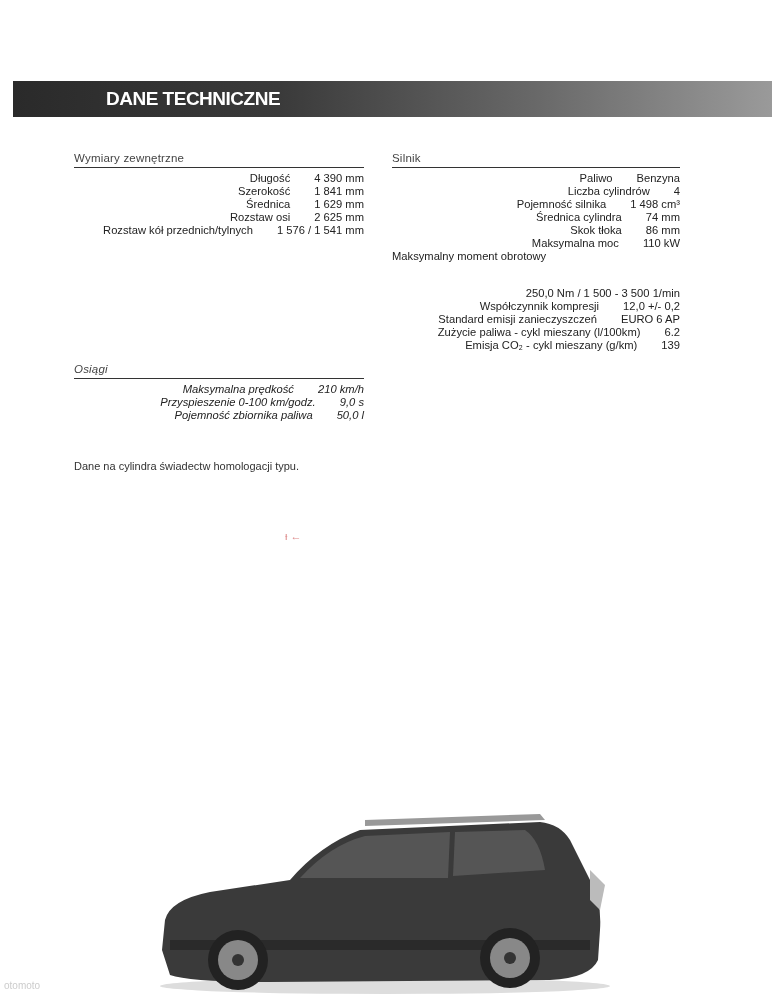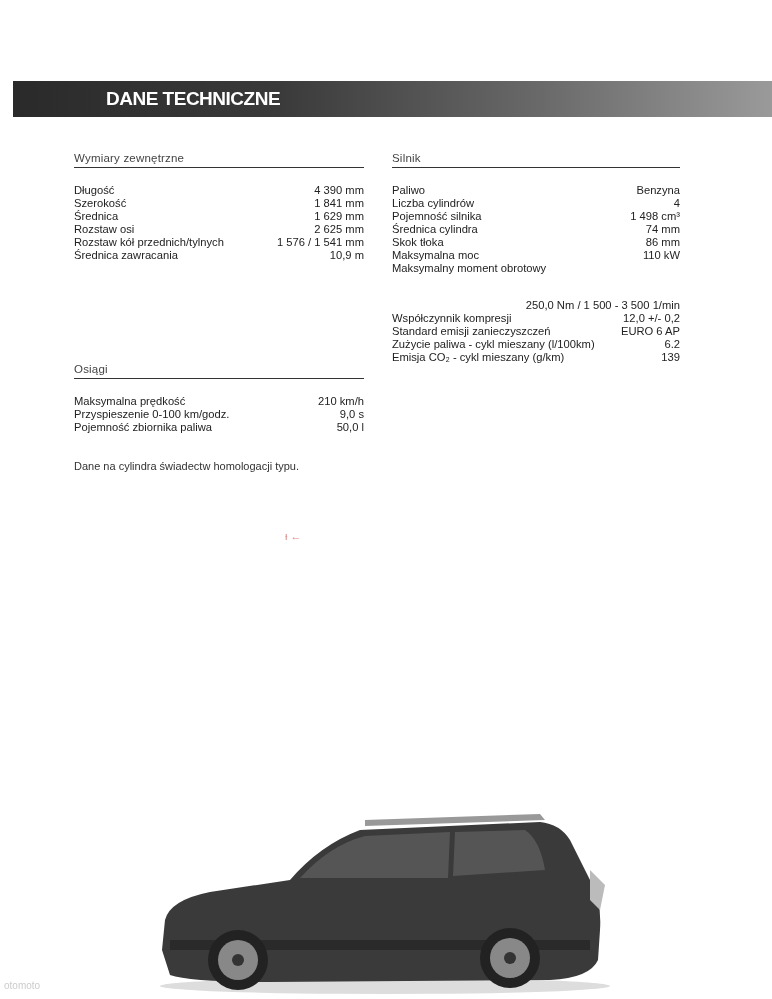--- a/index.html
+++ b/index.html
@@ -13,23 +13,23 @@
     position: absolute; left: 13px; top: 81px; width: 759px; height: 36px;
     background: linear-gradient(90deg, #2a2a2a 0%, #3a3a3a 35%, #6a6a6a 70%, #9a9a9a 100%);
   }
   .header-title {
     position: absolute; left: 74px; top: 88px;
     color: #fff; font-weight: bold; font-size: 19px; letter-spacing: -0.5px; margin-left: 32px;
   }
   .section { position: absolute; font-size: 11.2px; line-height: 13px; }
   .section-title {
     color: #444; font-size: 11.5px; padding-bottom: 2px;
-    border-bottom: 1px solid #333; margin-bottom: 16px; letter-spacing: 0.2px;
+    border-bottom: 1px solid #333; margin-bottom: 4px; letter-spacing: 0.2px;
   }
-  .row { display: flex; justify-content: space-between; white-space: nowrap; }
+  .row { display: flex; justify-content: flex-end; white-space: nowrap; gap: 24px; }
   .row .label { color: #222; }
   .row .value { color: #222; text-align: right; }
   .row.wrap { display: block; }
   .row.wrap .value { display: block; margin-top: 24px; }
   .footnote {
     position: absolute; left: 74px; top: 460px; font-size: 11px; color: #333;
   }
   .marks { position: absolute; left: 285px; top: 530px; font-size: 11px; color: #d88; }
   .car { position: absolute; left: 150px; top: 800px; width: 470px; height: 199px; }
   .watermark {
@@ -56,24 +56,20 @@
       <span class="label">Średnica</span>
       <span class="value">1 629 mm</span>
     </div>
   <div class="row">
       <span class="label">Rozstaw osi</span>
       <span class="value">2 625 mm</span>
     </div>
   <div class="row">
       <span class="label">Rozstaw kół przednich/tylnych</span>
       <span class="value">1 576 / 1 541 mm</span>
-    </div>
-  <div class="row">
-      <span class="label">Średnica zawracania</span>
-      <span class="value">10,9 m</span>
     </div>
 </div>
 
 <div class="section" style="left:392px; top:152px; width:288px;">
   <div class="section-title">Silnik</div>
   <div class="row">
       <span class="label">Paliwo</span>
       <span class="value">Benzyna</span>
     </div>
   <div class="row">
@@ -108,21 +104,21 @@
   <div class="row">
       <span class="label">Zużycie paliwa - cykl mieszany (l/100km)</span>
       <span class="value">6.2</span>
     </div>
   <div class="row">
       <span class="label">Emisja CO₂ - cykl mieszany (g/km)</span>
       <span class="value">139</span>
     </div>
 </div>
 
-<div class="section" style="left:74px; top:363px; width:290px;">
+<div class="section" style="left:74px; top:363px; width:290px;font-style:italic;">
   <div class="section-title">Osiągi</div>
   <div class="row">
       <span class="label">Maksymalna prędkość</span>
       <span class="value">210 km/h</span>
     </div>
   <div class="row">
       <span class="label">Przyspieszenie 0-100 km/godz.</span>
       <span class="value">9,0 s</span>
     </div>
   <div class="row">

